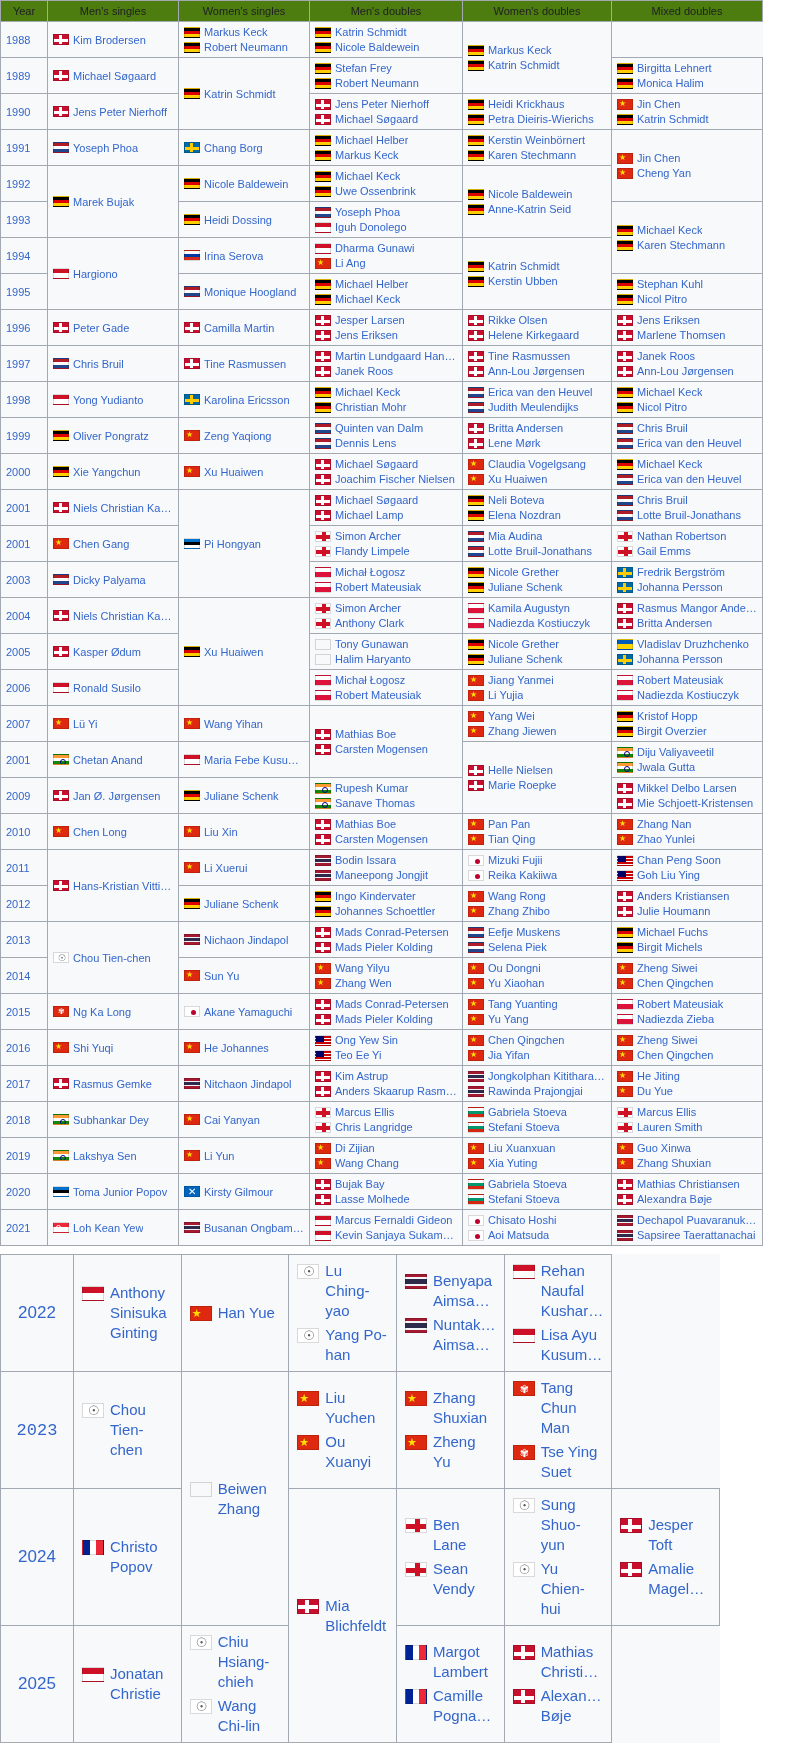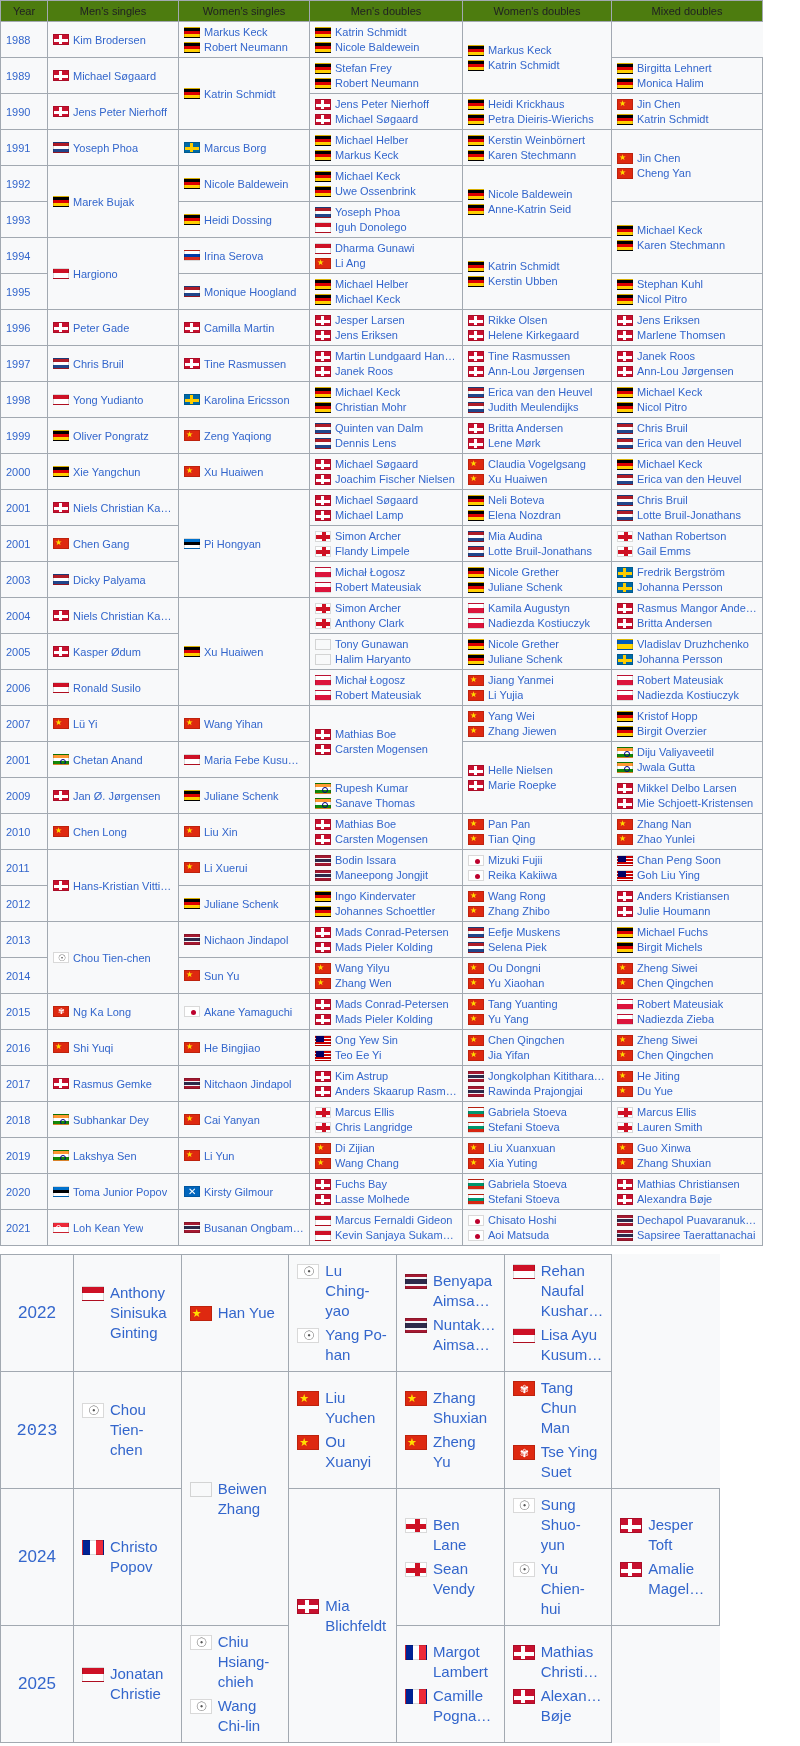--- a/index.html
+++ b/index.html
@@ -273,21 +273,21 @@
           <td class="year">1991</td>
           <td>
             <div class="player">
               <span class="flag f-NED"></span>
               <a class="pname">Yoseph Phoa</a>
             </div>
           </td>
           <td>
             <div class="player">
               <span class="flag f-SWE"></span>
-              <a class="pname">Marcus Borg</a>
+              <a class="pname">Chang Borg</a>
             </div>
           </td>
           <td>
             <div class="player">
               <span class="flag f-GER"></span>
               <a class="pname">Michael Helber</a>
             </div>
             <div class="player">
               <span class="flag f-GER"></span>
               <a class="pname">Markus Keck</a>
@@ -1290,21 +1290,21 @@
           <td class="year">2016</td>
           <td>
             <div class="player">
               <span class="flag f-CHN"></span>
               <a class="pname">Shi Yuqi</a>
             </div>
           </td>
           <td>
             <div class="player">
               <span class="flag f-CHN"></span>
-              <a class="pname">He Bingjiao</a>
+              <a class="pname">He Johannes</a>
             </div>
           </td>
           <td>
             <div class="player">
               <span class="flag f-MAS"></span>
               <a class="pname">Ong Yew Sin</a>
             </div>
             <div class="player">
               <span class="flag f-MAS"></span>
               <a class="pname">Teo Ee Yi</a>
@@ -1476,21 +1476,21 @@
           </td>
           <td>
             <div class="player">
               <span class="flag f-SCO"></span>
               <a class="pname">Kirsty Gilmour</a>
             </div>
           </td>
           <td>
             <div class="player">
               <span class="flag f-DEN"></span>
-              <a class="pname">Fuchs Bay</a>
+              <a class="pname">Bujak Bay</a>
             </div>
             <div class="player">
               <span class="flag f-DEN"></span>
               <a class="pname">Lasse Molhede</a>
             </div>
           </td>
           <td>
             <div class="player">
               <span class="flag f-BUL"></span>
               <a class="pname">Gabriela Stoeva</a>

